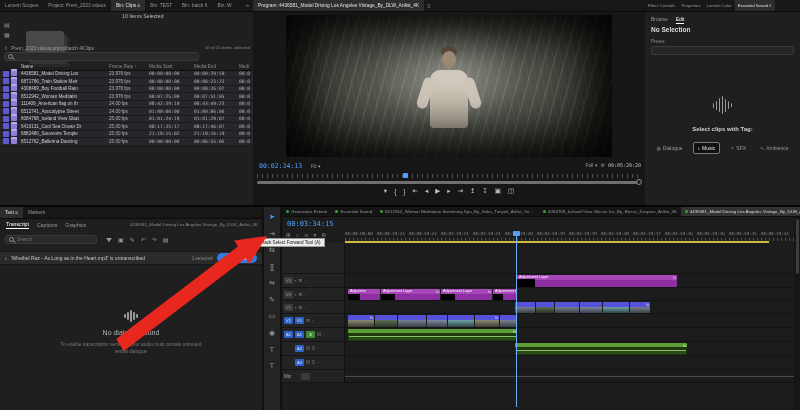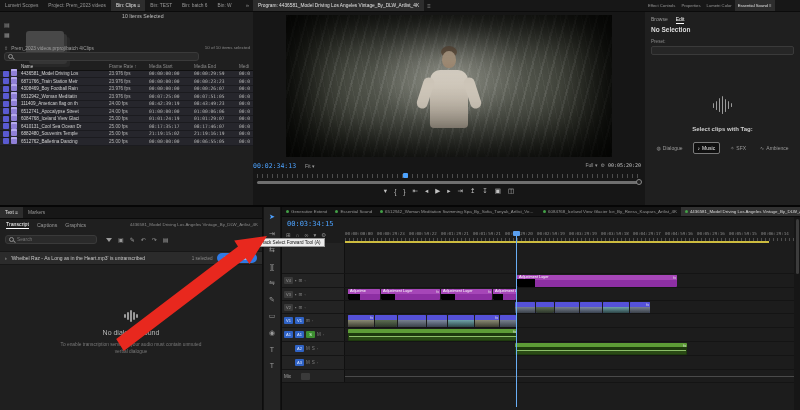--- a/index.html
+++ b/index.html
@@ -296,21 +296,21 @@
       <div class="figure">
         <span class="hair"></span>
           <span class="head"></span>
           <span class="torso"></span>
         <span class="arm" style="left:calc(50% - 29px);transform:rotate(18deg)"></span>
         <span class="arm" style="left:calc(50% + 18px);transform:rotate(-18deg)"></span>
       </div>
       <div class="vig"></div>
     </div>
 
-    <div class="abs pm-ctl" style="left:0;top:162px">
+    <div class="abs pm-ctl" style="left:6px;top:162px">
       <span class="tc-blue mono">00:02:34:13</span>
       <span style="margin-left:6px"><span>Fit</span> <span>▾</span></span>
     </div>
     <div class="abs pm-ctl" style="right:4px;top:162px">
       <span><span>Full</span> <span>▾</span></span>
       <span>⚙</span>
       <span class="mono" style="color:#c2c2c2">00:05:20:20</span>
     </div>
 
     <div class="scrub" style="left:4px;top:174px;width:384px"></div>

